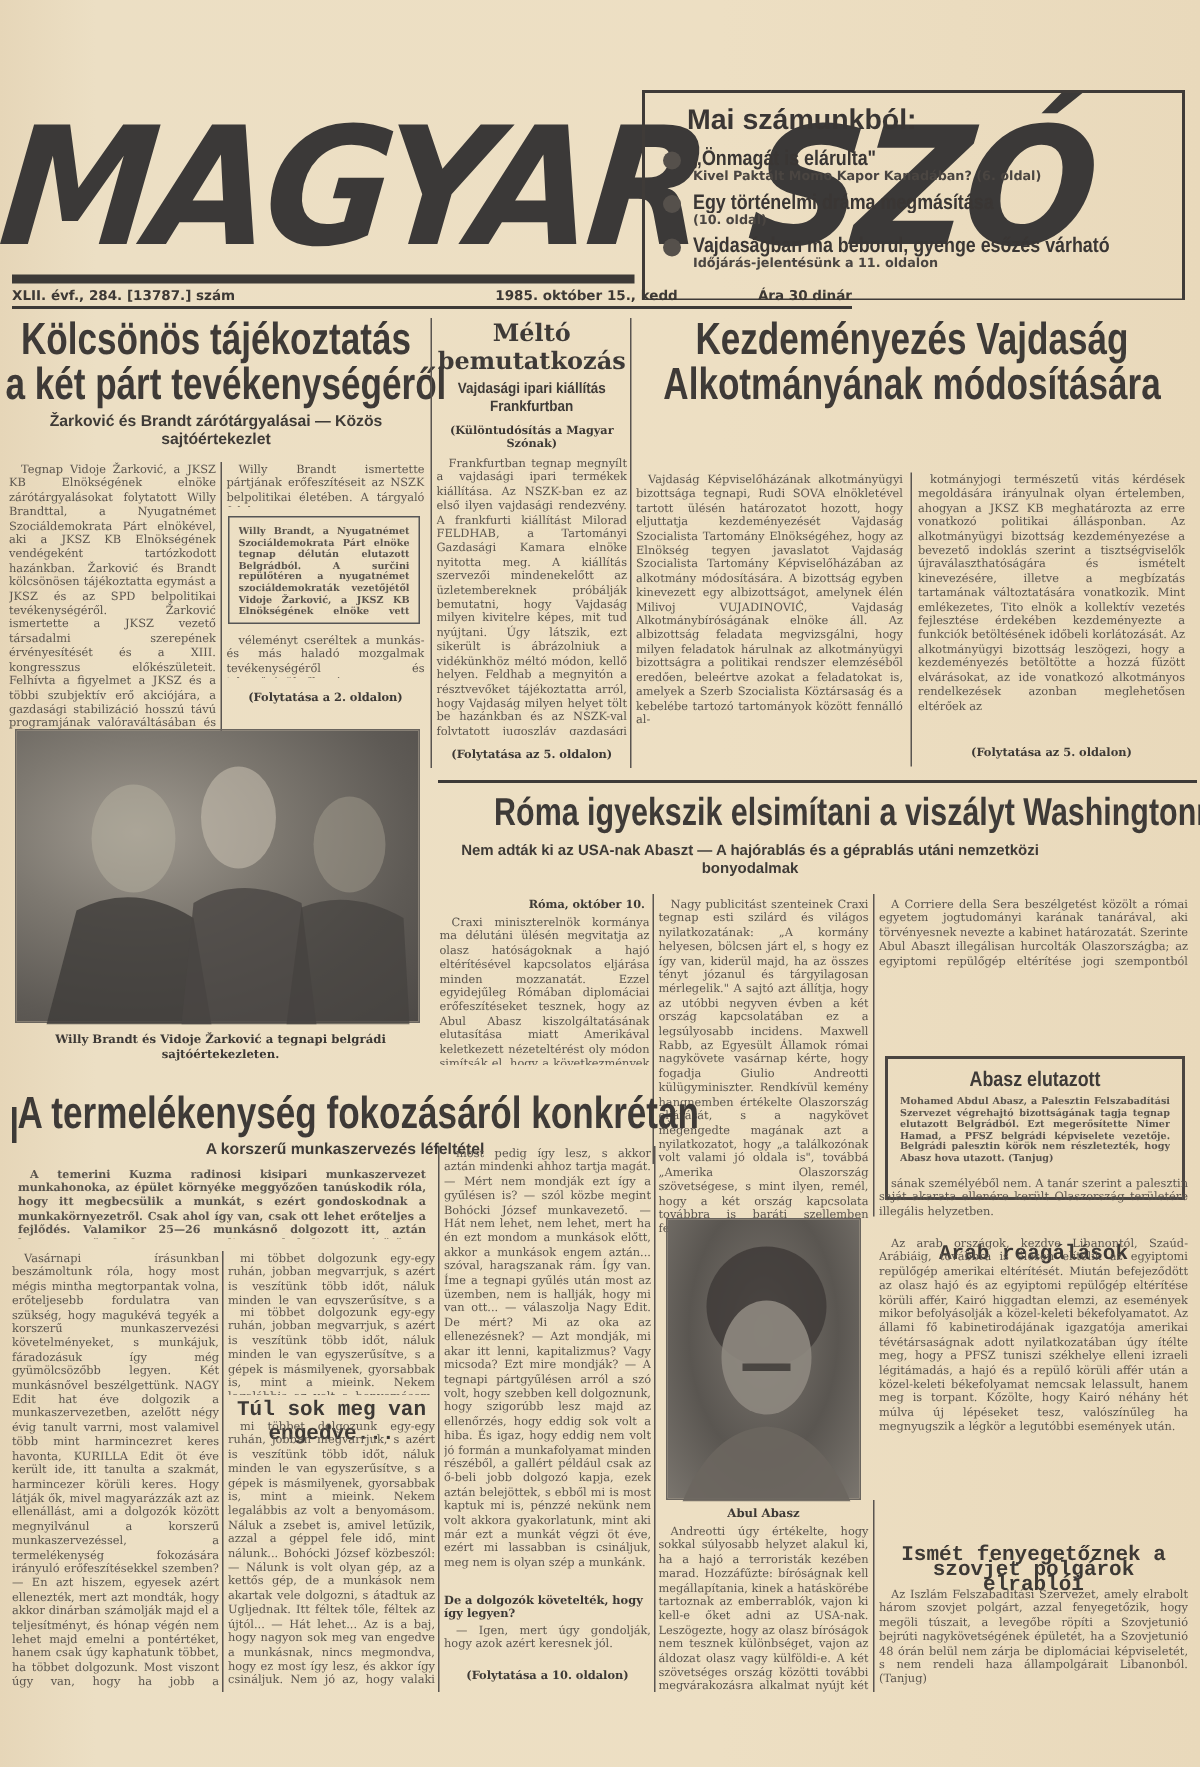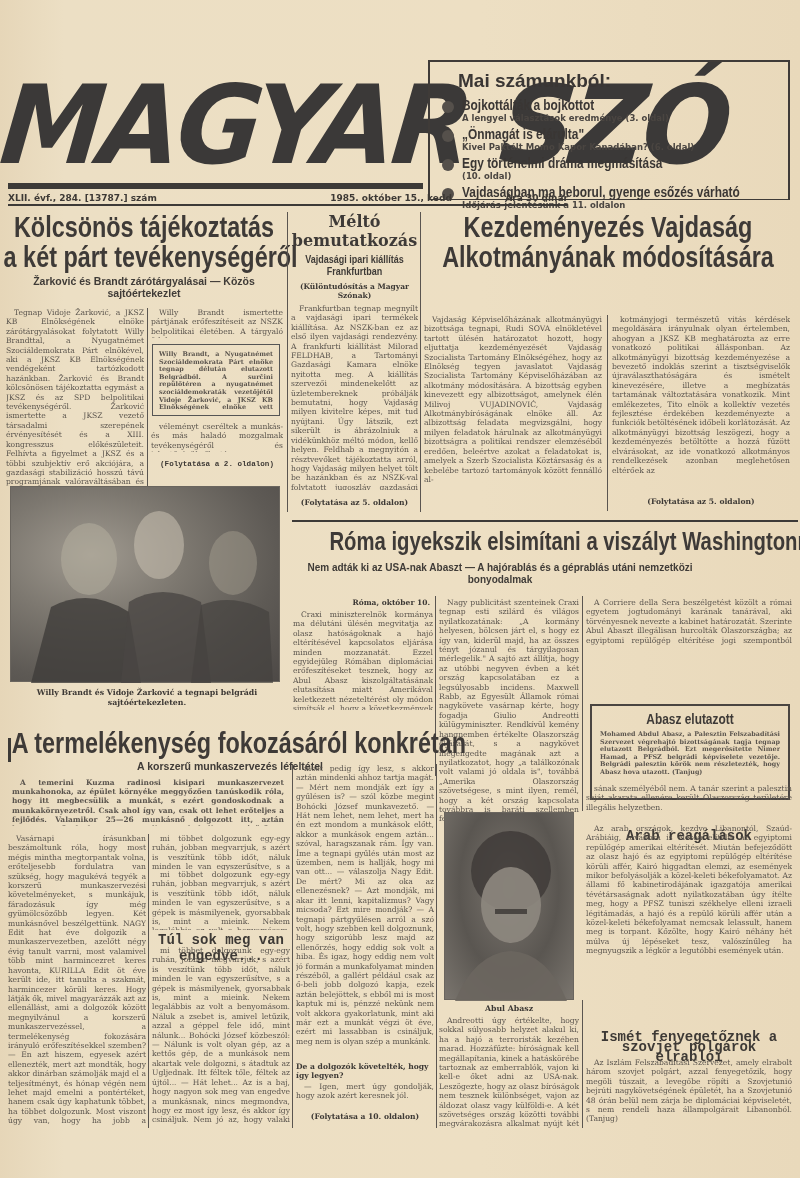--- a/index.html
+++ b/index.html
@@ -80,27 +80,20 @@
 <div class="page">
 
   <div class="abs mast">MAGYAR SZÓ</div>
   <div class="abs mast-rule"></div>
 
   <div class="abs contents-box">
     <div class="contents-title">Mai számunkból:</div>
     <div class="contents-item">
       <span class="bullet"></span>
       <div>
-        <div class="ci-head">Bojkottálták a bojkottot</div>
-        <div class="ci-sub">A lengyel választások eredménye (3. oldal)</div>
-      </div>
-    </div>
-    <div class="contents-item">
-      <span class="bullet"></span>
-      <div>
         <div class="ci-head">„Önmagát is elárulta"</div>
         <div class="ci-sub">Kivel Paktált Momo Kapor Kanadában? (6. oldal)</div>
       </div>
     </div>
     <div class="contents-item">
       <span class="bullet"></span>
       <div>
         <div class="ci-head">Egy történelmi dráma megmásítása</div>
         <div class="ci-sub">(10. oldal)</div>
       </div>
@@ -130,21 +123,21 @@
     <div class="vrule abs" style="left:143px; top:96px; height:180px;"></div>
     <div class="body-text" style="position:absolute; left:147px; top:96px; width:132px; height:30px;">
       <p>Willy Brandt ismertette pártjának erőfeszítéseit az NSZK belpolitikai életében. A tárgyaló felek</p>
     </div>
     <div class="abs" style="left:148px; top:132px; width:128px; height:72px; border-top:1px solid #555; border-bottom:1px solid #555; border-left:1px solid #555; border-right:1px solid #555; padding:6px 6px;">
       <div class="body-text" style="font-weight:bold; font-size:6.4px; line-height:7.6px; height:60px;">Willy Brandt, a Nyugatnémet Szociáldemokrata Párt elnöke tegnap délután elutazott Belgrádból. A surčini repülőtéren a nyugatnémet szociáldemokraták vezetőjétől Vidoje Žarković, a JKSZ KB Elnökségének elnöke vett búcsút. (Tanjug)</div>
     </div>
     <div class="body-text" style="position:absolute; left:147px; top:210px; width:132px; height:30px;">
       <p>véleményt cseréltek a munkás- és más haladó mozgalmak tevékenységéről és jelentőségükről a társa-</p>
     </div>
-    <div class="cont abs" style="left:147px; top:248px; width:132px;font-family:Liberation Mono, monospace;">(Folytatása a 2. oldalon)</div>
+    <div class="cont abs" style="left:147px; top:248px; width:132px;">(Folytatása a 2. oldalon)</div>
   </div>
 
   <div class="abs vrule" style="left:287px; top:212px; height:300px;"></div>
 
   <div class="abs photo" style="left:10px; top:486px; width:270px; height:196px;">
     <svg width="270" height="196" viewBox="0 0 270 196">
       <ellipse cx="78" cy="72" rx="28" ry="36" fill="#b5ae9f" opacity="0.55"></ellipse>
       <ellipse cx="148" cy="58" rx="25" ry="34" fill="#c4bdae" opacity="0.6"></ellipse>
       <ellipse cx="222" cy="76" rx="24" ry="32" fill="#a8a193" opacity="0.45"></ellipse>
       <path d="M20 196 L40 120 Q78 100 118 125 L130 196 Z" fill="#3f3c39" opacity="0.8"></path>

